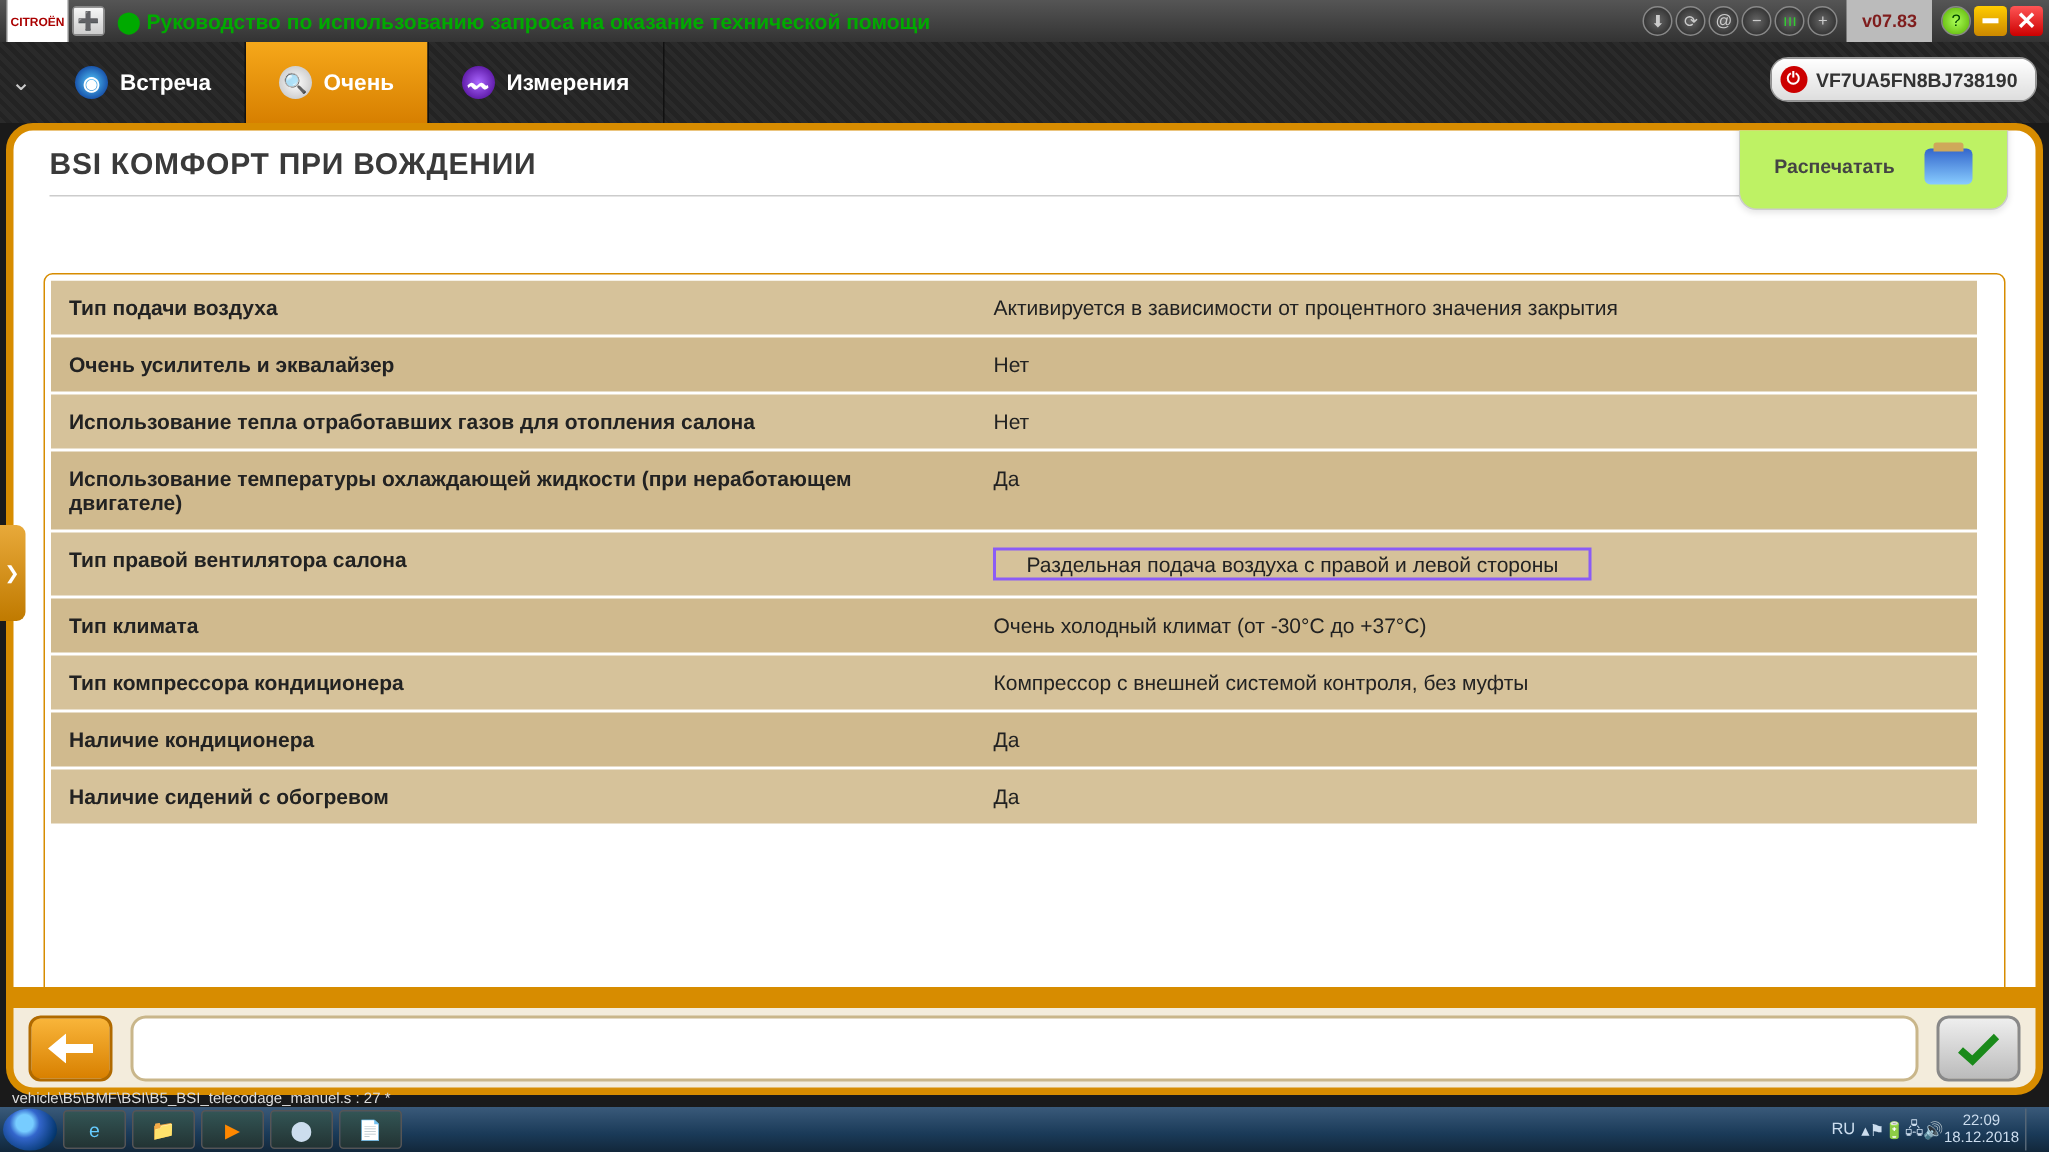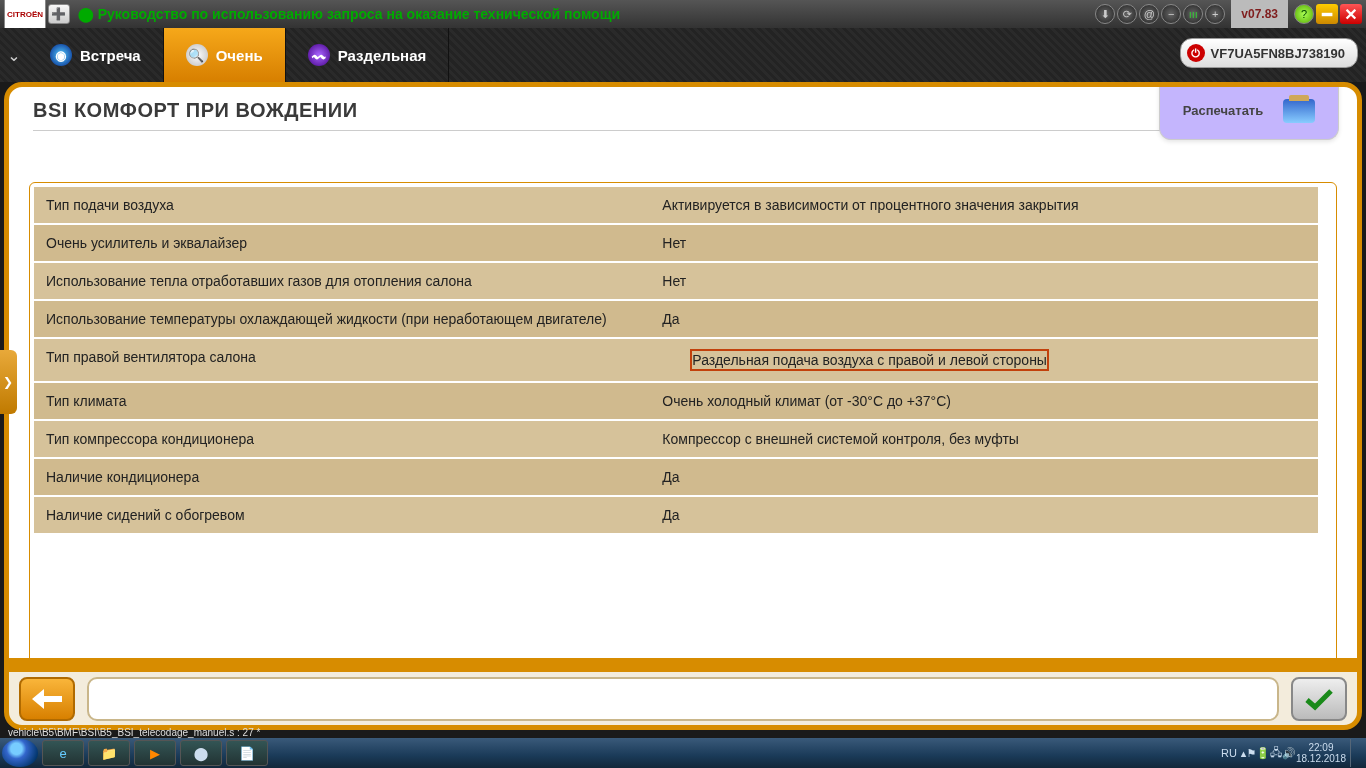--- a/index.html
+++ b/index.html
@@ -27,34 +27,34 @@
   .tab.repair .tab-ico{background:radial-gradient(#fff,#bbb);color:#c80;}
   .tab.measure .tab-ico{background:radial-gradient(#a6f,#408);}
   .vin-badge { position:absolute; right:8px; top:10px; background:linear-gradient(#fff,#ddd); border:1px solid #999; border-radius:12px; padding:5px 12px 5px 6px; display:flex;align-items:center;font-size:13px;font-weight:bold;color:#333;}
   .vin-badge .pwr{width:18px;height:18px;border-radius:50%;background:#c00;color:#fff;display:flex;align-items:center;justify-content:center;margin-right:6px;font-size:11px;}
 
   
   .frame { position:absolute; top:82px; left:4px; right:4px; bottom:68px; border:5px solid #d78c00; border-radius:18px; background:#fff; overflow:hidden;}
   .frame-header { height:70px; padding:12px 24px 0 24px; position:relative;}
   .frame-title { font-size:20px; font-weight:bold; color:#3a3a3a; letter-spacing:0.5px;}
   .frame-title hr { margin-top:8px; border:none; border-top:1px solid #ccc;}
-  .print-tab { position:absolute; right:18px; top:-5px; width:180px; height:58px; background:#c4b5fd; border:1px solid #ccc; border-top:none; border-radius:0 0 12px 12px; box-shadow:0 2px 4px rgba(0,0,0,0.1); display:flex;align-items:center;justify-content:center;gap:20px;font-size:13px;font-weight:bold;color:#444;cursor:pointer;}
+  .print-tab { position:absolute; right:18px; top:-5px; width:180px; height:58px; background:#bef264; border:1px solid #ccc; border-top:none; border-radius:0 0 12px 12px; box-shadow:0 2px 4px rgba(0,0,0,0.1); display:flex;align-items:center;justify-content:center;gap:20px;font-size:13px;font-weight:bold;color:#444;cursor:pointer;}
   .printer-ico{width:32px;height:24px;background:linear-gradient(#36c,#8cf);border-radius:4px;position:relative;}
   .printer-ico::after{content:"";position:absolute;top:-4px;left:6px;right:6px;height:6px;background:#cfa85a;border-radius:2px 2px 0 0;}
 
   .table-wrap { position:absolute; top:95px; left:20px; right:20px; bottom:18px; border:1px solid #d78c00; border-radius:6px; background:#fff; overflow:hidden;}
   .scroll-area { position:absolute; inset:4px 18px 4px 4px; overflow-y:auto;}
   .scroll-area::-webkit-scrollbar{width:14px;}
   .scroll-area::-webkit-scrollbar-track{background:#eee;border-radius:6px;}
   .scroll-area::-webkit-scrollbar-thumb{background:#b8b8b8;border-radius:6px;border:2px solid #eee;}
   .row { display:flex; border-bottom:2px solid #fff;}
-  .cell-l { width:48%; background:#d6c29a; padding:10px 12px; font-size:14px; color:#222;}
+  .cell-l { width:48%; background:#d6c29a; padding:10px 12px; font-size:14px; color:#222;font-weight:bold;}
   .cell-r { width:52%; background:#d6c29a; padding:10px 12px; font-size:14px; color:#222;}
   .row:nth-child(even) .cell-l,.row:nth-child(even) .cell-r{background:#d0ba8e;}
-  .hl-red { display:inline-block; border:2px solid #c2410c; padding:1px 0;margin-left:28px; }
+  .hl-red { display:inline-block; border:2px solid #8b5cf6; padding:1px 20px; }
 
   
   .edge-handle{position:absolute;left:-1px;top:350px;width:18px;height:64px;background:linear-gradient(#e8a93a,#c07a00);border-radius:0 6px 6px 0;display:flex;align-items:center;justify-content:center;color:#fff;font-size:12px;cursor:pointer;z-index:5;}
 
   
   .footer { position:absolute; left:4px; right:4px; bottom:38px; height:72px; border:5px solid #d78c00; border-top-width:14px; border-radius:0 0 18px 18px; background:#f3ecdc; display:flex;align-items:center;padding:0 10px;gap:12px;}
   .back-btn{width:56px;height:44px;background:linear-gradient(#f9b53a,#d88000);border:2px solid #b06a00;border-radius:8px;display:flex;align-items:center;justify-content:center;cursor:pointer;}
   .back-btn svg{fill:#fff;}
   .footer-input{flex:1;height:44px;border:2px solid #c9b68a;border-radius:10px;background:#fff;}
   .ok-btn{width:56px;height:44px;background:linear-gradient(#eee,#bbb);border:2px solid #888;border-radius:8px;display:flex;align-items:center;justify-content:center;cursor:pointer;}
@@ -101,21 +101,21 @@
   <div class="tab meeting">
     <span class="tab-ico">◉</span>
     <span>Встреча</span>
   </div>
   <div class="tab repair">
     <span class="tab-ico">🔍</span>
     <span>Очень</span>
   </div>
   <div class="tab measure">
     <span class="tab-ico">〰</span>
-    <span>Раздельная</span>
+    <span>Измерения</span>
   </div>
   <div class="vin-badge">
     <span class="pwr">⏻</span>
     <span>VF7UA5FN8BJ738190</span>
   </div>
 </div>
 
 <div class="edge-handle">❯</div>
 
 <div class="frame">

